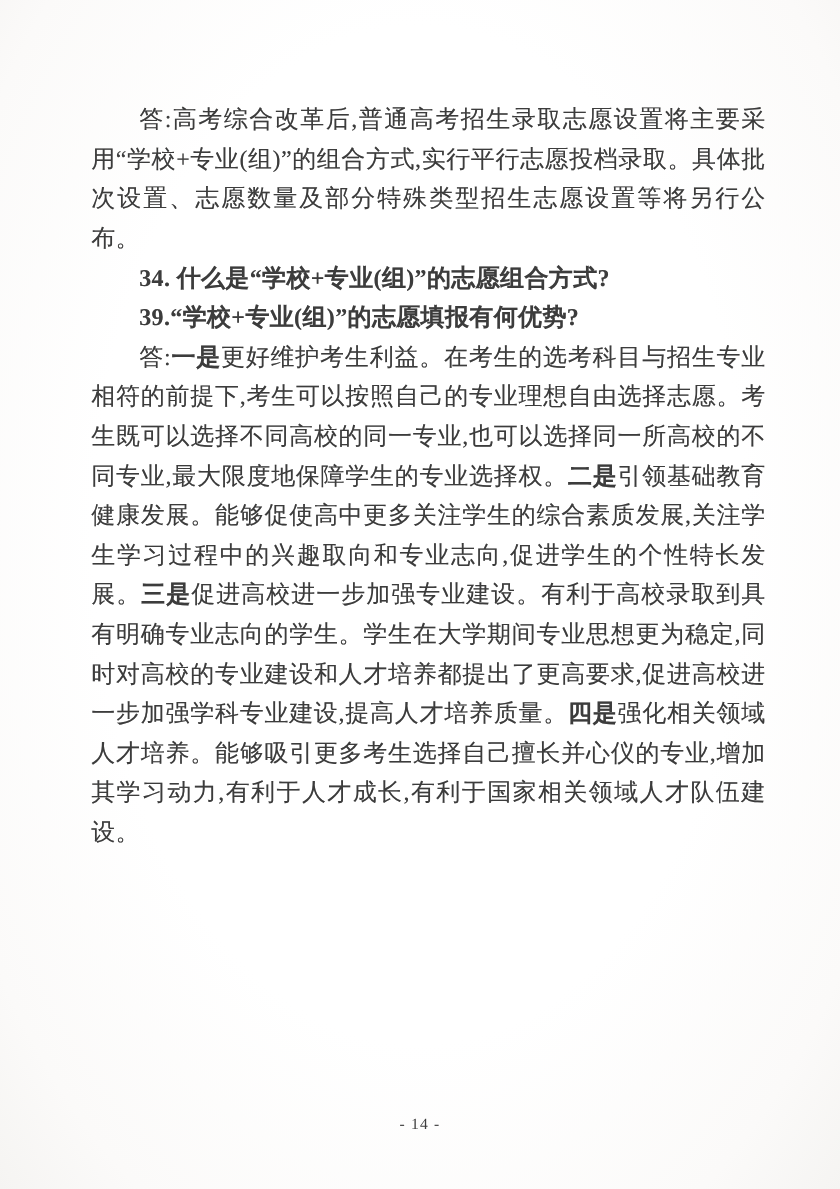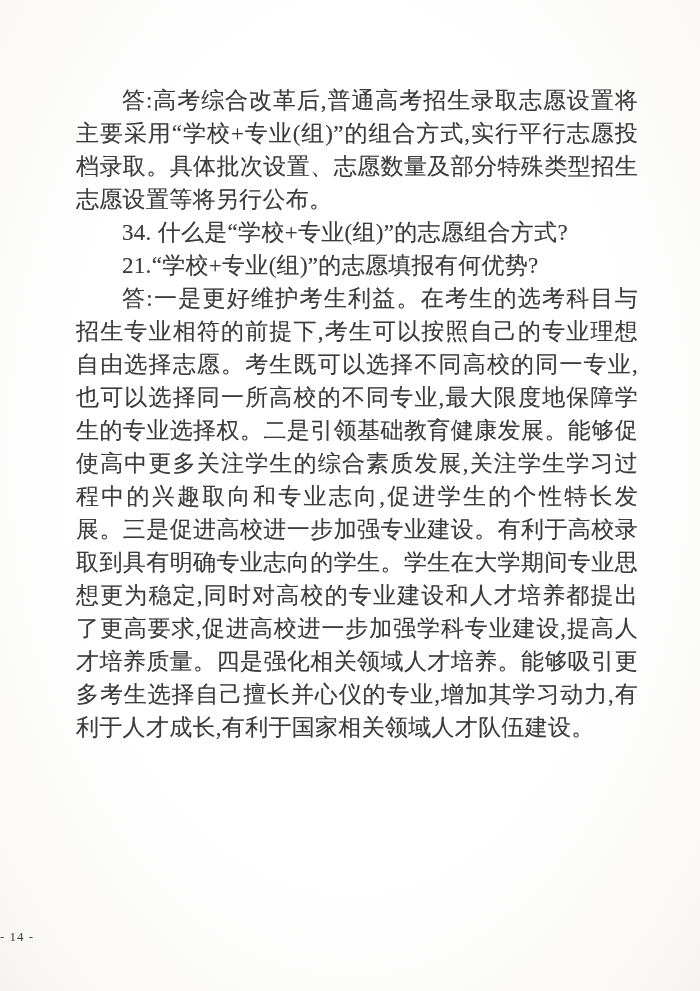--- a/index.html
+++ b/index.html
@@ -17,49 +17,50 @@
     color: #3c3c3c;
   }
   .content {
     position: absolute;
     left: 76px;
     top: 84px;
     width: 562px;
   }
   .content p {
     margin: 0;
-    font-size: 23px;
+    font-size: 20px;
     line-height: 33px;
     text-align: justify;
     text-indent: 2em;
     letter-spacing: 0.3px;
     text-shadow: 0 0 0.5px rgba(70,70,70,0.45);
   }
   .content p.question {
     font-weight: 700;
   }
   .content .bold {
-    font-weight: 400;
+    font-weight: 700;
   }
   .footer {
     position: absolute;
     left: 0;
     right: 0;
     bottom: 46px;
+    text-align: center;
     font-size: 13px;
     letter-spacing: 1px;
     color: #3d3d3d;
   }
 </style>
 </head>
 <body>
 
 <div class="page">
   <div class="content" id="content">
       <p class="answer"><span>答:高考综合改革后,普通高考招生录取志愿设置将主要采用“学校+专业(组)”的组合方式,实行平行志愿投档录取。具体批次设置、志愿数量及部分特殊类型招生志愿设置等将另行公布。</span></p>
       <p class="question"><span class="bold">34. 什么是“学校+专业(组)”的志愿组合方式?</span></p>
-      <p class="question"><span class="bold">21.“学校+专业(组)”的志愿填报有何优势?</span></p>
+      <p class="question"><span class="bold">39.“学校+专业(组)”的志愿填报有何优势?</span></p>
       <p class="answer"><span>答:</span><span class="bold">一是</span><span>更好维护考生利益。在考生的选考科目与招生专业相符的前提下,考生可以按照自己的专业理想自由选择志愿。考生既可以选择不同高校的同一专业,也可以选择同一所高校的不同专业,最大限度地保障学生的专业选择权。</span><span class="bold">二是</span><span>引领基础教育健康发展。能够促使高中更多关注学生的综合素质发展,关注学生学习过程中的兴趣取向和专业志向,促进学生的个性特长发展。</span><span class="bold">三是</span><span>促进高校进一步加强专业建设。有利于高校录取到具有明确专业志向的学生。学生在大学期间专业思想更为稳定,同时对高校的专业建设和人才培养都提出了更高要求,促进高校进一步加强学科专业建设,提高人才培养质量。</span><span class="bold">四是</span><span>强化相关领域人才培养。能够吸引更多考生选择自己擅长并心仪的专业,增加其学习动力,有利于人才成长,有利于国家相关领域人才队伍建设。</span></p>
     </div>
   <div class="footer">
     <span>- 14 -</span>
   </div>
 </div>
 
 </body></html>

